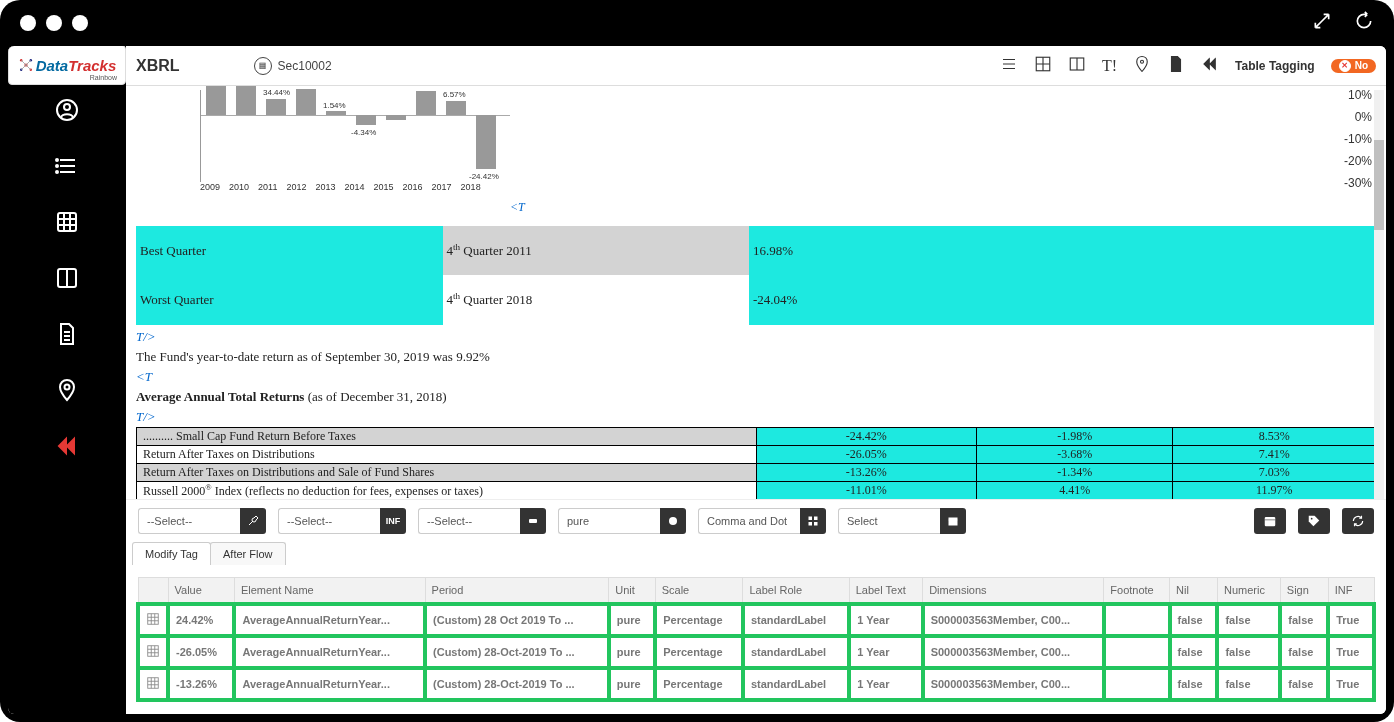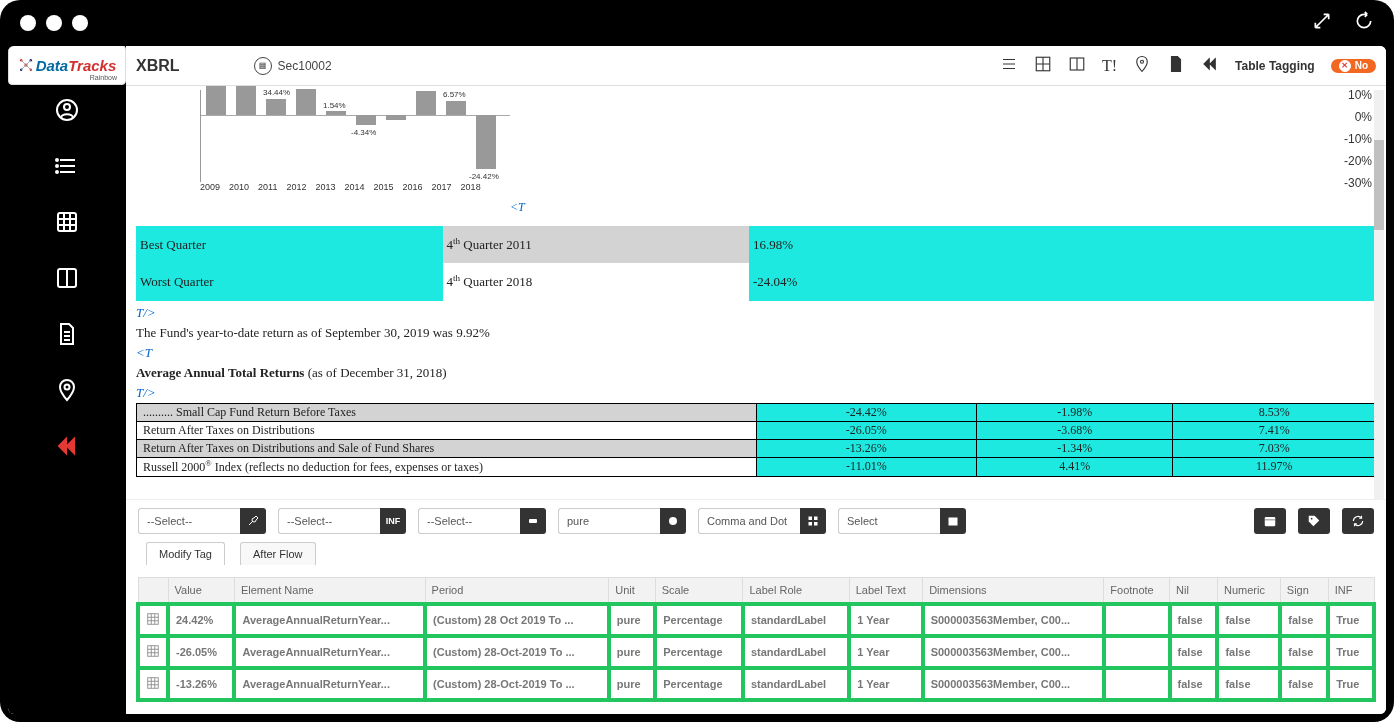--- a/index.html
+++ b/index.html
@@ -42,21 +42,21 @@
 .barchart-area { height: 130px; position: relative; margin-left: 14px; margin-bottom: 4px; }
 .ylabel { position: absolute; right: 4px; font-size: 12px; color: #333; font-family: Arial,sans-serif; }
 .plot { position: absolute; left: 50px; top: 0; width: 310px; height: 92px; border-left: 1px solid #999; }
 .zeroline { position:absolute; left:0; right:0; border-top:1px solid #aaa; }
 .bar { position:absolute; width:20px; background:#999; }
 .bar-label { position:absolute; font-size:8px; font-family:Arial,sans-serif; color:#333; white-space:nowrap; }
 .xaxis { position:absolute; top:92px; left:50px; display:flex; gap:9px; font-size:9px; font-family:Arial,sans-serif; color:#333; }
 .t-marker { color: #0066cc; font-style: italic; font-family: "Times New Roman", serif; font-size:12px; position:absolute; }
 
 .quarter-table { width: 100%; border-collapse: collapse; margin-top: 6px; }
-.quarter-table td { padding: 10px 4px; font-size: 13px; }
+.quarter-table td { padding: 16px 4px; font-size: 13px; }
 .cyan { background: #1de9e0; }
 .grey { background: #d3d3d3; }
 
 .text-line { margin: 4px 0 2px 0; }
 .avg-title { font-weight: bold; }
 
 .returns-table { width: 100%; border-collapse: collapse; border: 1px solid #000; margin-top:2px;}
 .returns-table th, .returns-table td { border: 1px solid #000; padding: 1px 6px; font-size: 12px; text-align: center; }
 .returns-table th { background: #fff; text-align:center; font-weight:bold;}
 .returns-table td:first-child { text-align: left; width: 50%; }
@@ -65,21 +65,21 @@
 
 .selectors { padding: 8px 12px; display: flex; gap: 12px; align-items: center; border-top:1px solid #eee; font-family:Arial,sans-serif; }
 .sel-group { display: flex; align-items: stretch; height: 26px; }
 .sel-input { border: 1px solid #ccc; border-right: none; padding: 0 8px; font-size: 11px; width: 102px; border-radius: 3px 0 0 3px; background:#fff; color:#555;}
 .sel-btn { width: 26px; background: #333; color: #fff; border: none; display: flex; align-items: center; justify-content: center; border-radius: 0 3px 3px 0; font-size: 9px; font-weight:bold; cursor:pointer; }
 .sel-btn svg { width:12px; height:12px; fill:#fff; }
 .selectors-spacer { flex: 1; }
 .icon-btn-dark { width: 32px; height: 26px; background: #333; border-radius: 3px; display: flex; align-items: center; justify-content: center; cursor:pointer; }
 .icon-btn-dark svg { width:14px; height:14px; fill:#fff; }
 
-.tabs-row { display: flex; gap: 16px; padding: 0 20px; border-bottom: none; font-family:Arial,sans-serif; }
+.tabs-row { display: flex; gap: 0; padding: 0 6px; border-bottom: none; font-family:Arial,sans-serif; }
 .tab { padding: 5px 12px; border: 1px solid #ccc; border-bottom: none; font-size: 11px; color: #333; cursor: pointer; background: #f8f8f8; border-radius: 3px 3px 0 0; margin-right: -1px; }
 .tab.active { background: #fff; position: relative; z-index: 1; }
 
 .data-table { width: calc(100% - 20px); margin: 12px 10px; border-collapse: collapse; font-size: 11px; font-family:Arial,sans-serif; color:#444; }
 .data-table th { background: #f2f2f2; padding: 6px 6px; text-align: left; border: 1px solid #ddd; font-weight: normal; color:#666; font-size:11px; }
 .data-table td { padding: 6px 6px; border: 4px solid #22c55e; color:#777; white-space:nowrap; overflow:hidden;font-weight:bold; }
 .row-icon svg { width:14px; height:14px; stroke:#888; fill:none; }
 sup { font-size: 0.7em; }
 </style>
 </head>

